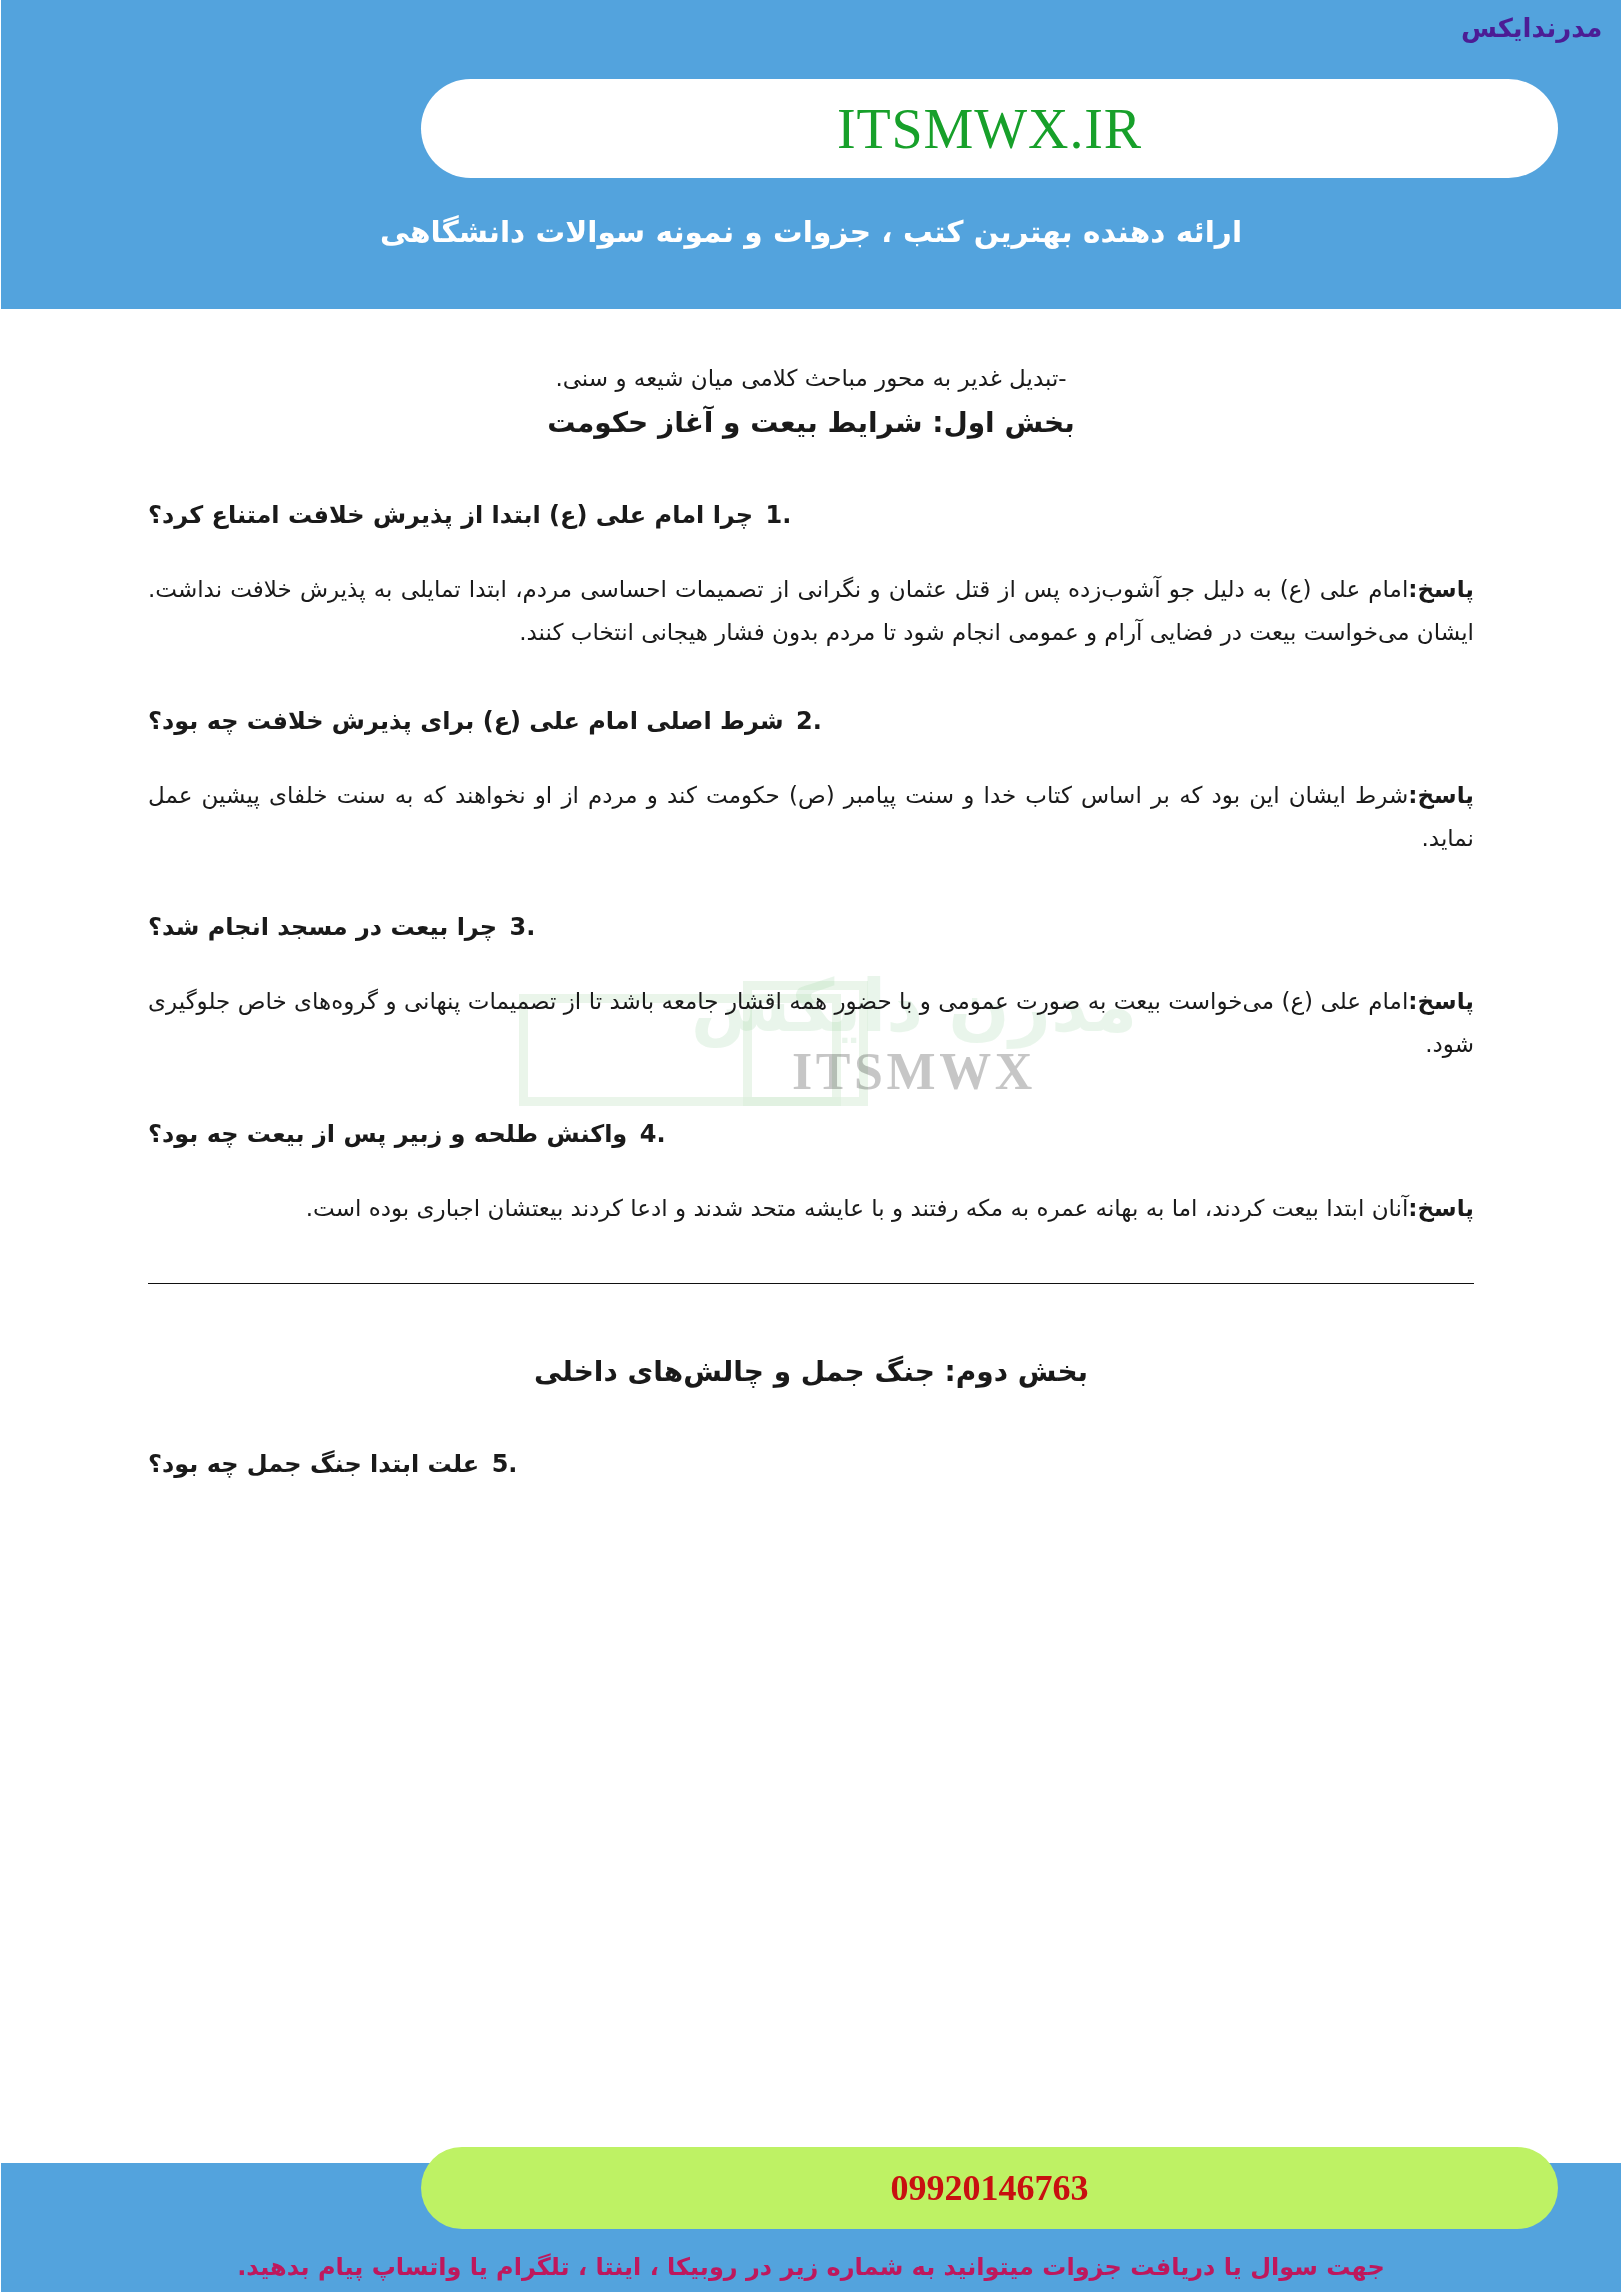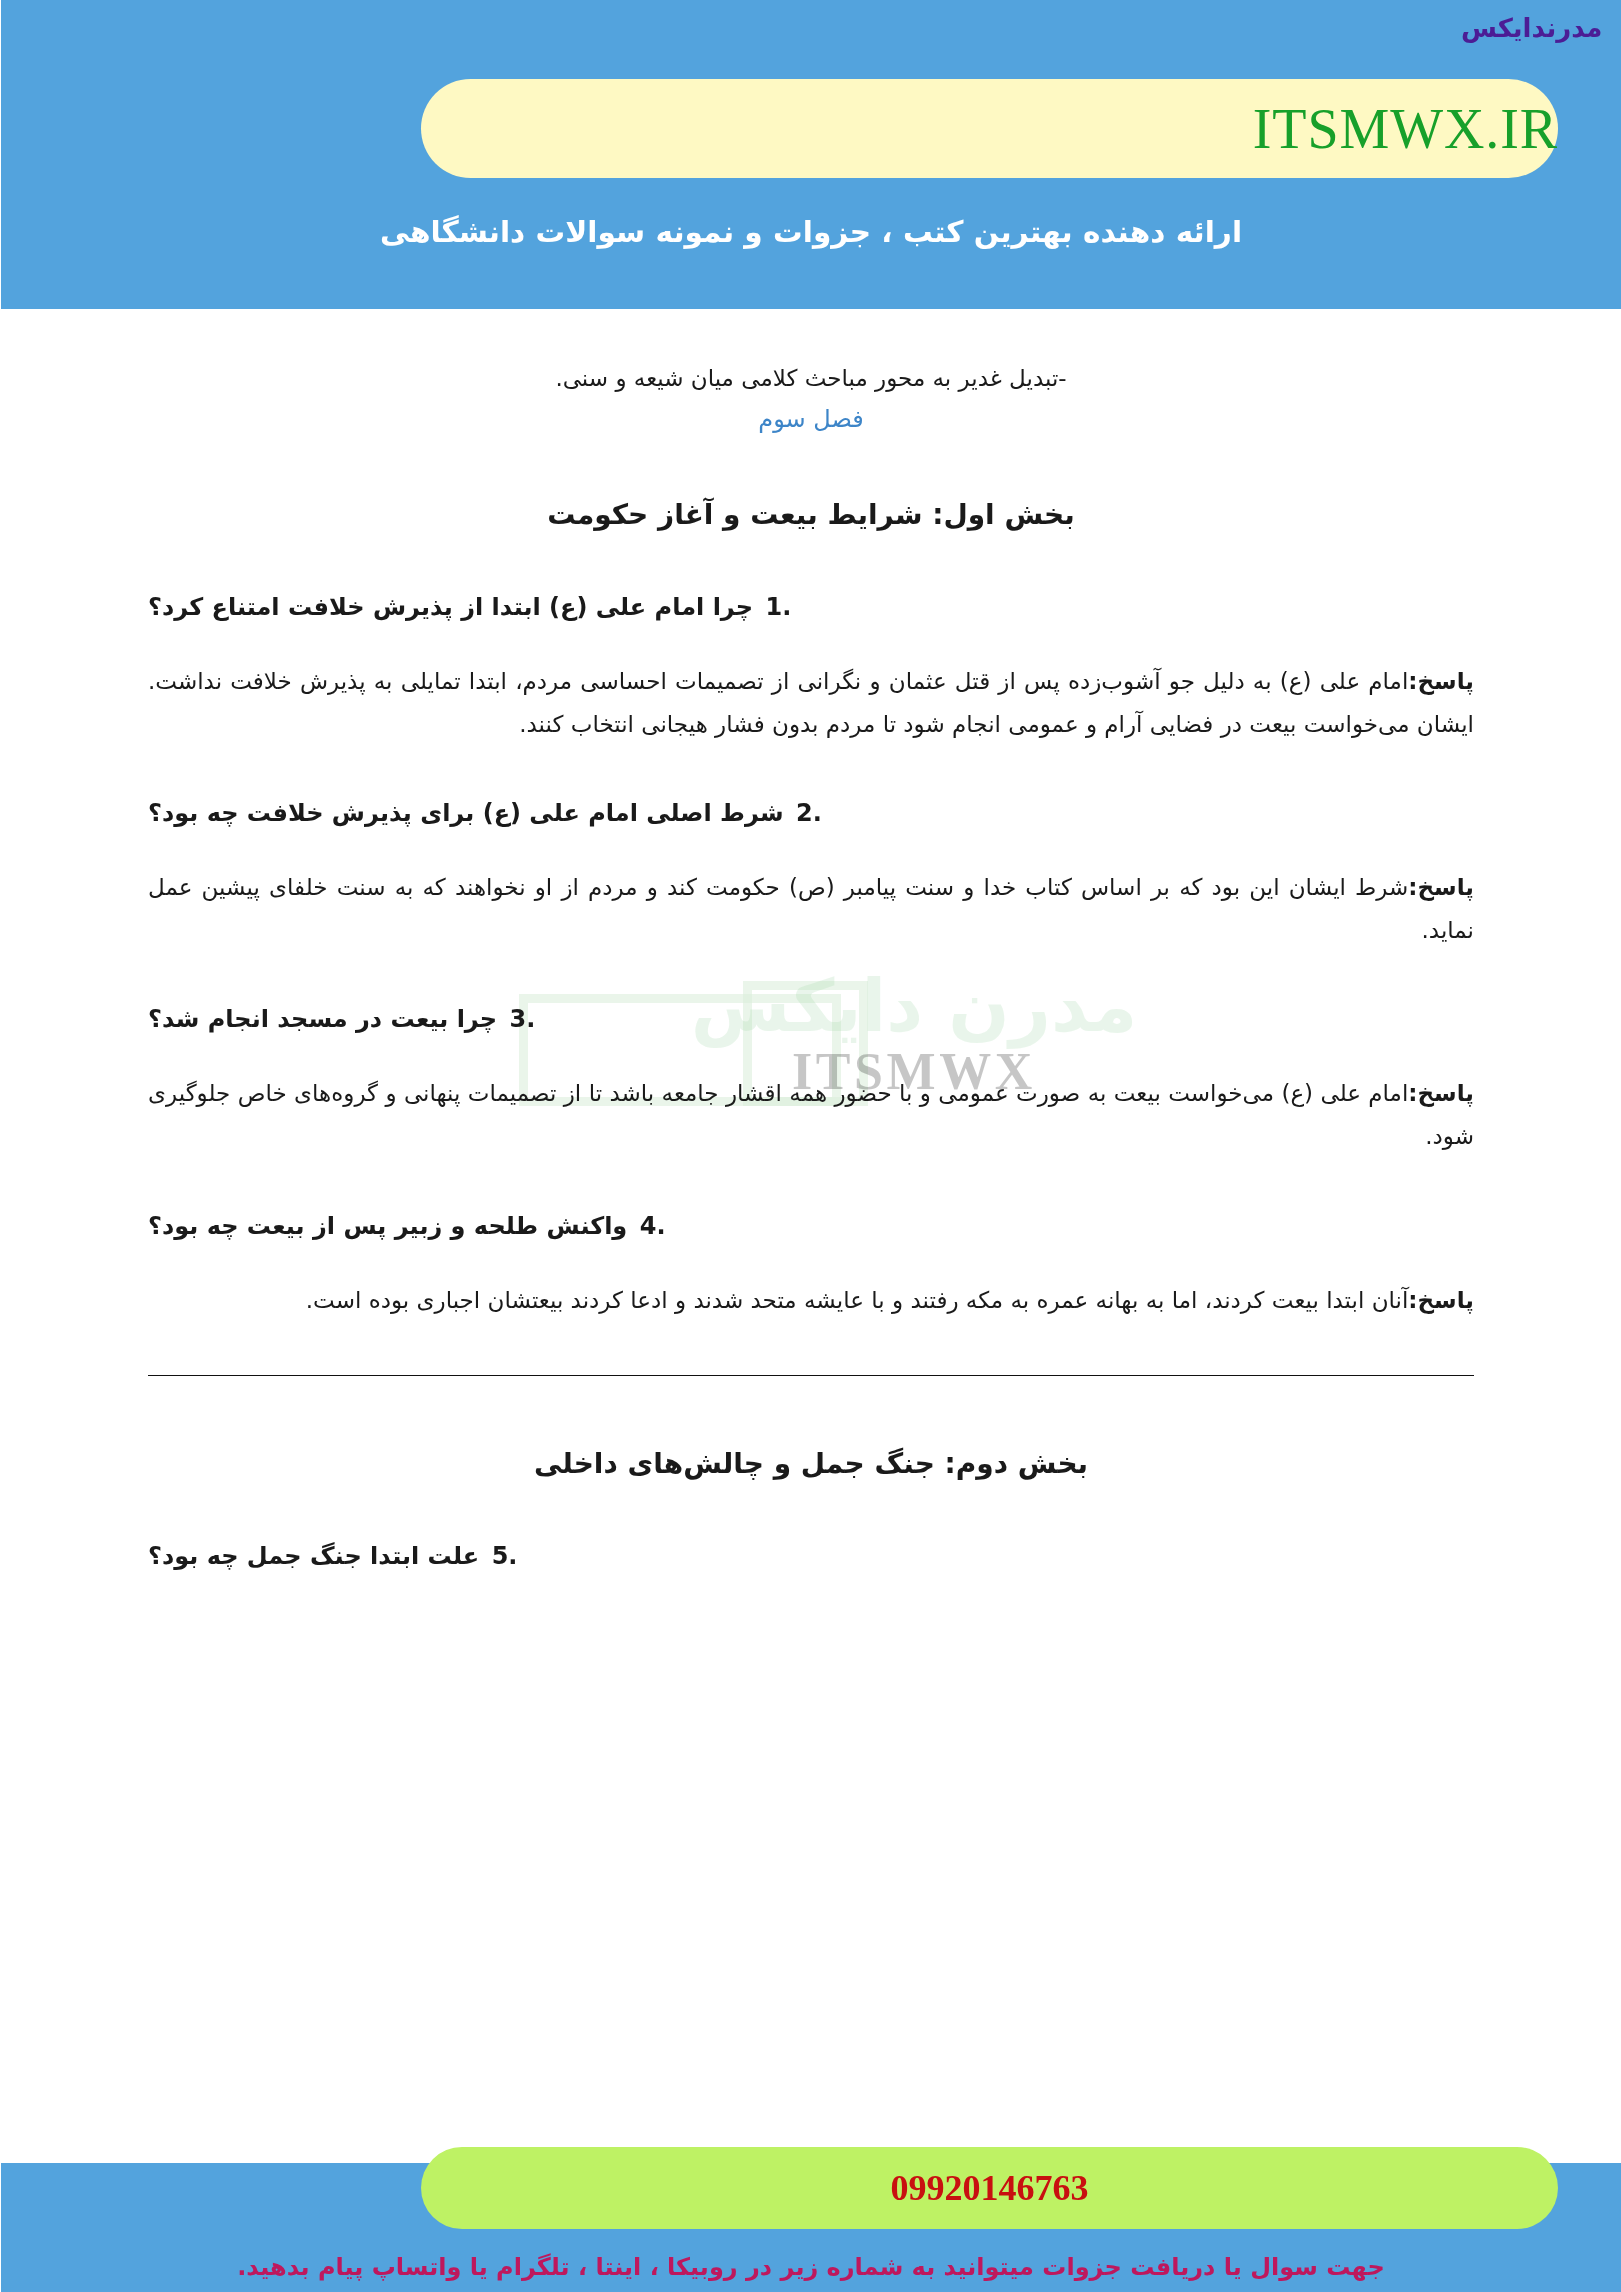--- a/index.html
+++ b/index.html
@@ -34,24 +34,25 @@
     font-weight: bold;
     direction: rtl;
     letter-spacing: 0px;
   }
   .title-pill {
     position: absolute;
     top: 79px;
     left: 421px;
     width: 1137px;
     height: 99px;
-    background: #fef9c3;
+    background: #ffffff;
     border-radius: 52px;
     display: flex;
     align-items: center;
+    justify-content: center;
   }
   .title-pill .site-title {
     color: #17a02a;
     font-family: "Liberation Serif", "DejaVu Serif", serif;
     font-size: 56px;
     letter-spacing: 0.9px;
     direction: ltr;
   }
   .banner-sub {
     position: absolute;
@@ -226,21 +227,20 @@
 <div class="wm-box2"></div>
 <div class="watermark">
   <div class="wm-fa">مدرن دایکس</div>
   <div class="wm-en">ITSMWX</div>
 </div>
 
 <div class="doc">
 
   <div class="line-intro">-تبدیل غدیر به محور مباحث کلامی میان شیعه و سنی.</div>
 
-  <div class="chapter-title">فصل سوم</div>
 
   <div>
     <div class="section-title">بخش اول: شرایط بیعت و آغاز حکومت</div>
 
     <div class="qa-block">
       <div class="question">
         <span class="qnum">.1</span><span>چرا امام علی (ع) ابتدا از پذیرش خلافت امتناع کرد؟</span>
       </div>
       <div class="answer">
         <span class="lbl">پاسخ:</span><span>امام علی (ع) به دلیل جو آشوب‌زده پس از قتل عثمان و نگرانی از تصمیمات احساسی مردم، ابتدا تمایلی به پذیرش خلافت نداشت. ایشان می‌خواست بیعت در فضایی آرام و عمومی انجام شود تا مردم بدون فشار هیجانی انتخاب کنند.</span>

